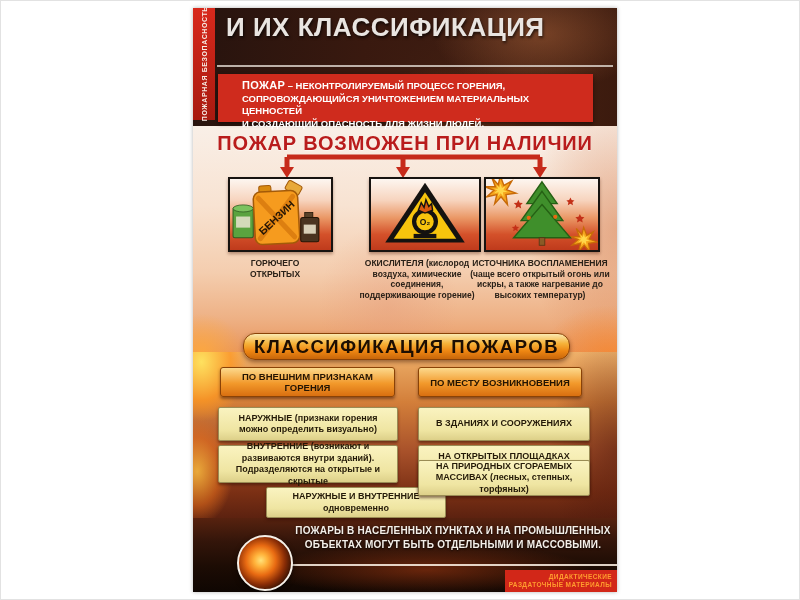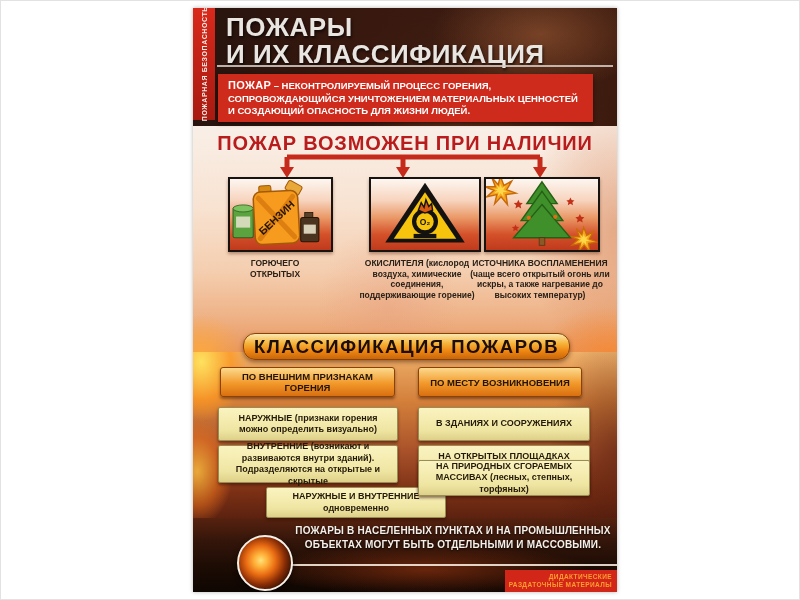--- a/index.html
+++ b/index.html
@@ -38,21 +38,21 @@
   .side-strip{position:absolute;left:0;top:0;width:22px;height:112px;z-index:3;
     background:linear-gradient(180deg,#d8291c,#a81a10);display:flex;align-items:center;justify-content:center;}
   .side-strip span{writing-mode:vertical-rl;transform:rotate(180deg);
     font-size:7px;font-weight:bold;color:#f7ece6;letter-spacing:.6px;white-space:nowrap;}
   .title{position:absolute;left:33px;top:6px;z-index:2;color:#e9e5e1;font-weight:bold;
     font-size:26px;line-height:27px;letter-spacing:.5px;text-shadow:1px 2px 3px rgba(0,0,0,.65);}
   .title-rule{position:absolute;left:24px;top:57px;width:396px;height:2px;z-index:2;
     background:rgba(214,204,196,.85);}
   .def-box{position:absolute;left:25px;top:66px;width:375px;height:48px;z-index:2;
     background:#cf2b1d;box-shadow:0 2px 4px rgba(0,0,0,.45);
-    padding:5px 10px;color:#fff;font-size:9.5px;font-weight:bold;line-height:12.5px;}
+    padding:5px 24px;color:#fff;font-size:9.5px;font-weight:bold;line-height:12.5px;}
   .def-term{font-size:11px;letter-spacing:.3px;}
 
   
   .cond-heading{position:absolute;left:0;top:124px;width:424px;z-index:2;text-align:center;
     font-size:20px;font-weight:bold;color:#b91c1c;letter-spacing:.8px;
     text-shadow:0 1px 1px rgba(255,255,255,.5);}
   .bracket{position:absolute;left:87px;top:146px;z-index:2;}
   .cond-box{position:absolute;top:169px;height:75px;z-index:2;border:2.5px solid #171310;
     background:linear-gradient(180deg,#fdf6f0 0%,#f7d4be 30%,#ea9765 55%,#d4512a 78%,#bf3a1c 100%);
     box-shadow:0 2px 3px rgba(80,30,10,.4);}
@@ -112,21 +112,20 @@
 
     <div class="sec-header"></div>
     <div class="sec-mid"></div>
     <div class="sec-class"></div>
     <div class="sec-footer"></div>
 
     <div class="side-strip">
       <span>ПОЖАРНАЯ  БЕЗОПАСНОСТЬ</span>
     </div>
     <div class="title">
-      <div>ПОЖАРЫ</div>
       <div>И ИХ КЛАССИФИКАЦИЯ</div>
     </div>
     <div class="title-rule"></div>
     <div class="def-box">
       <span class="def-term">ПОЖАР</span>
       <span>– НЕКОНТРОЛИРУЕМЫЙ ПРОЦЕСС ГОРЕНИЯ,</span><br>
       <span>СОПРОВОЖДАЮЩИЙСЯ УНИЧТОЖЕНИЕМ МАТЕРИАЛЬНЫХ ЦЕННОСТЕЙ</span><br>
       <span>И СОЗДАЮЩИЙ ОПАСНОСТЬ ДЛЯ ЖИЗНИ ЛЮДЕЙ.</span>
     </div>
 

